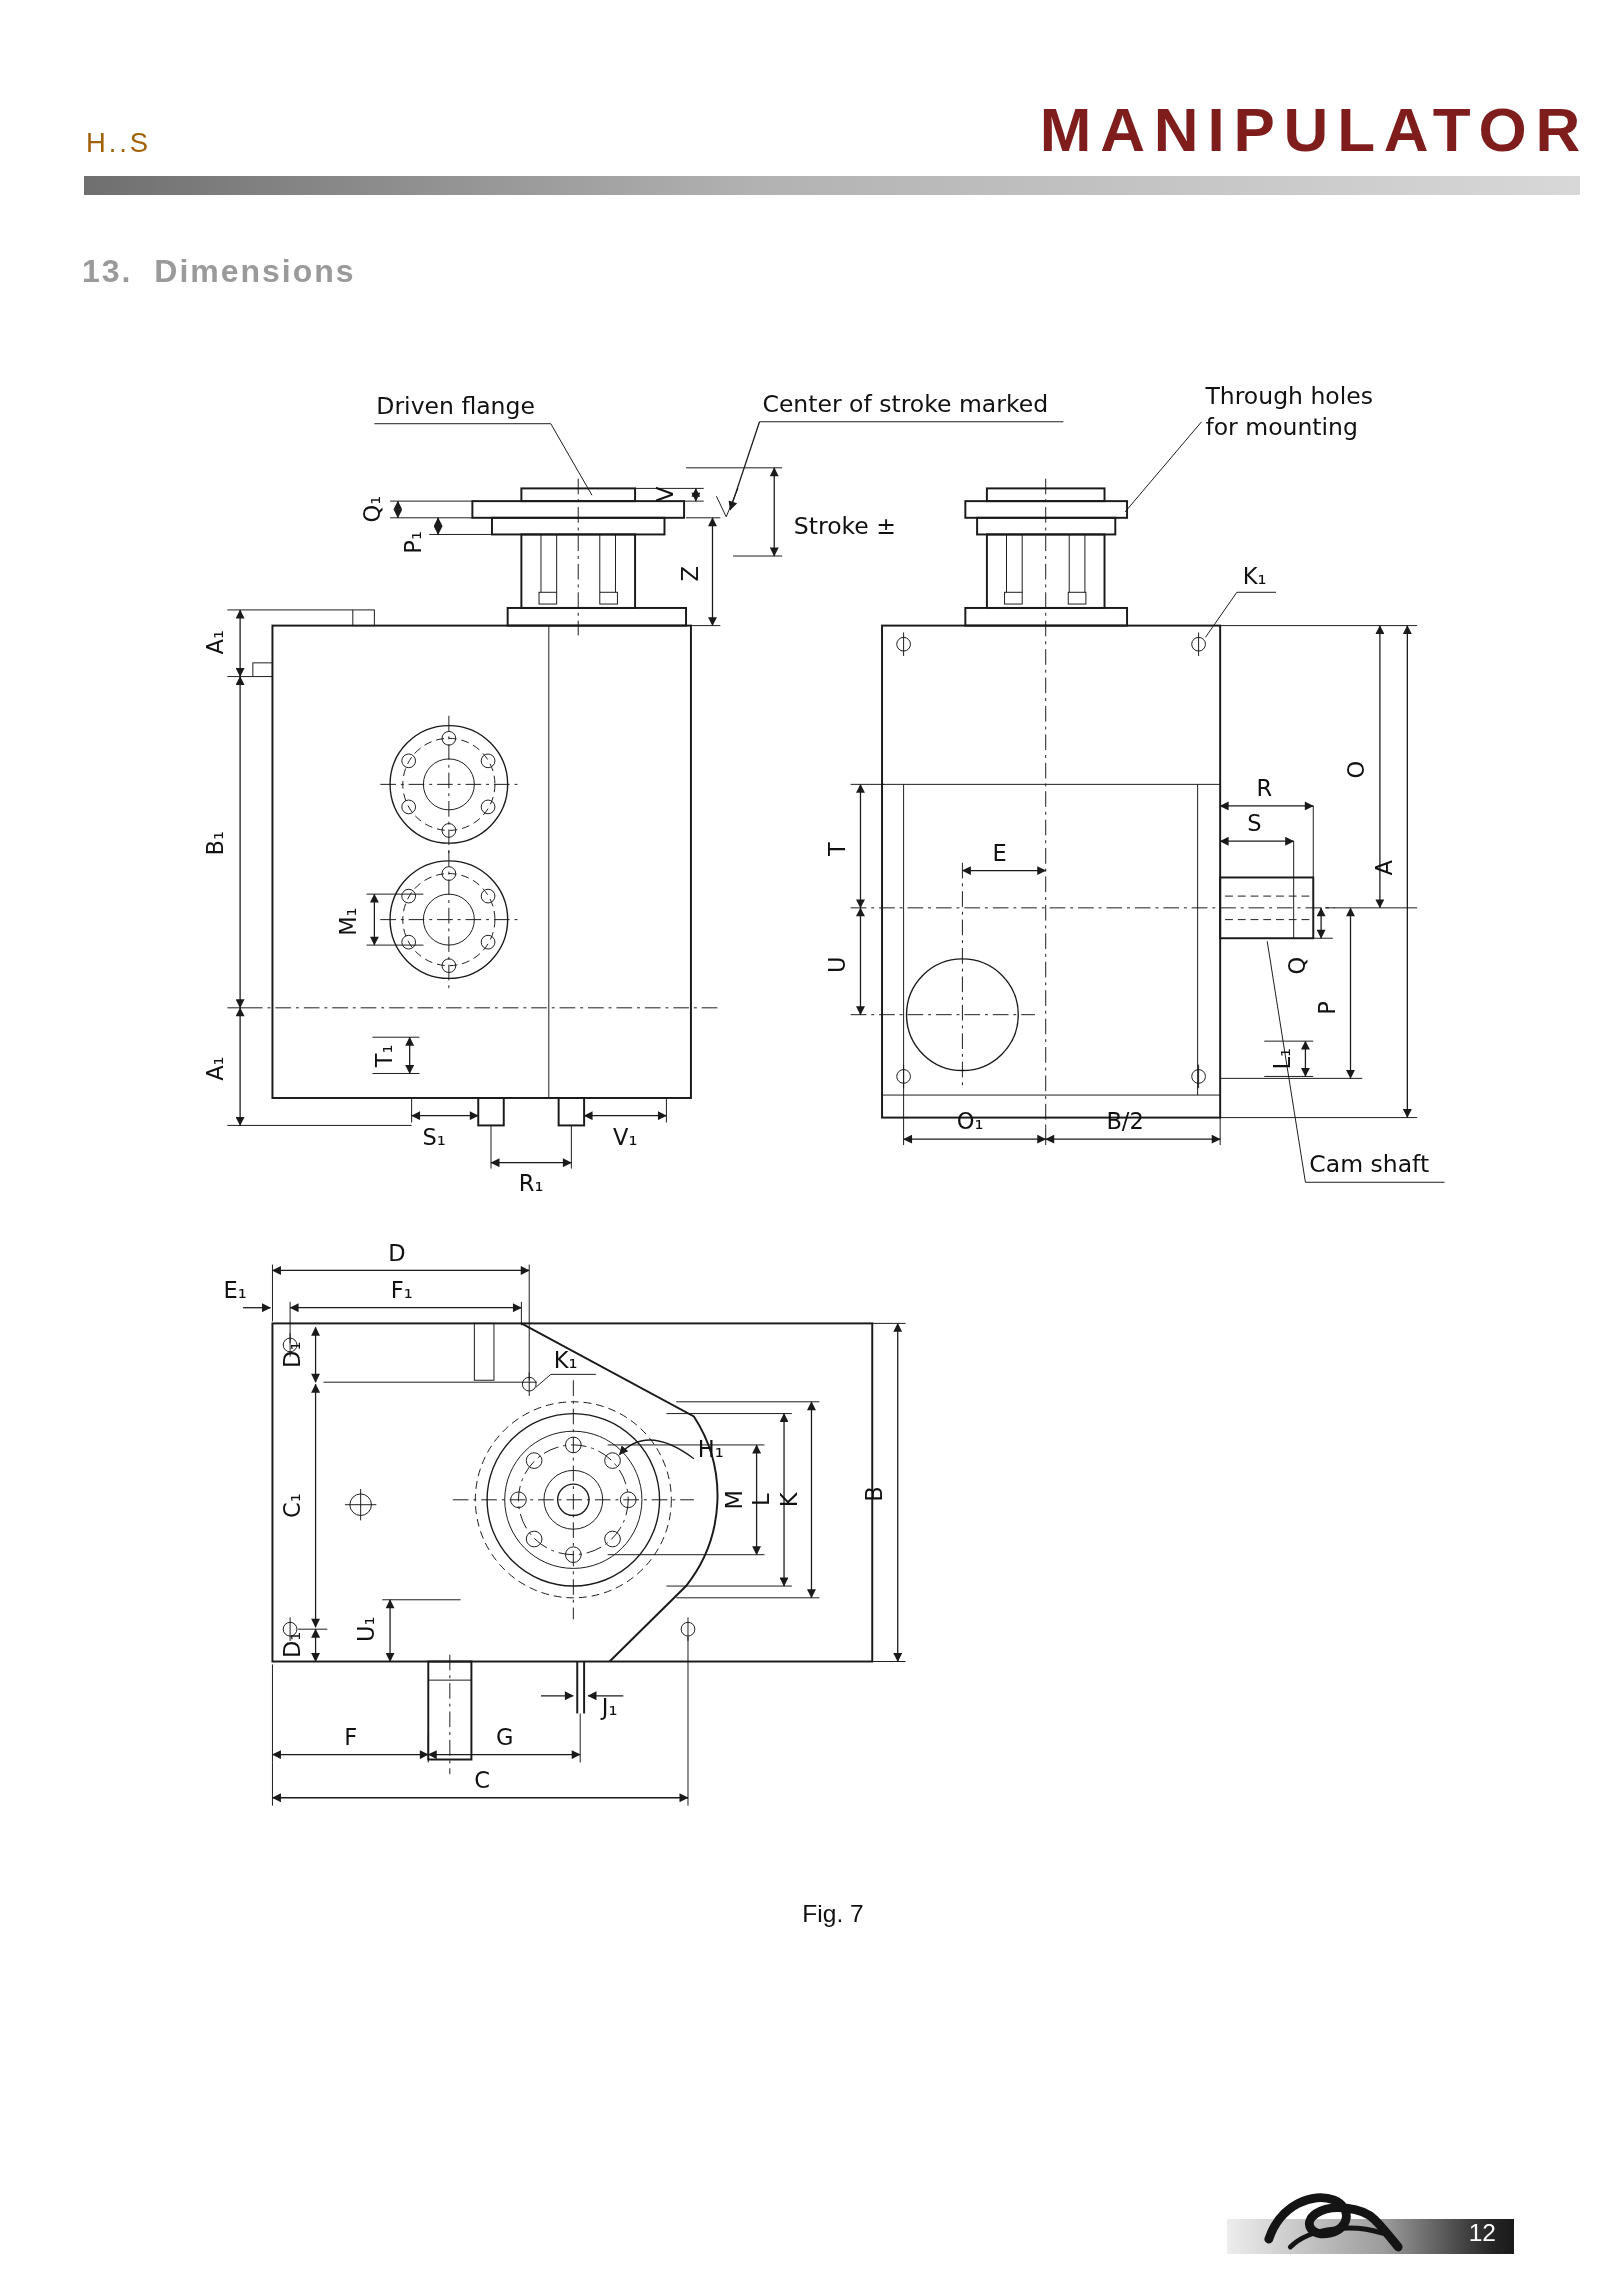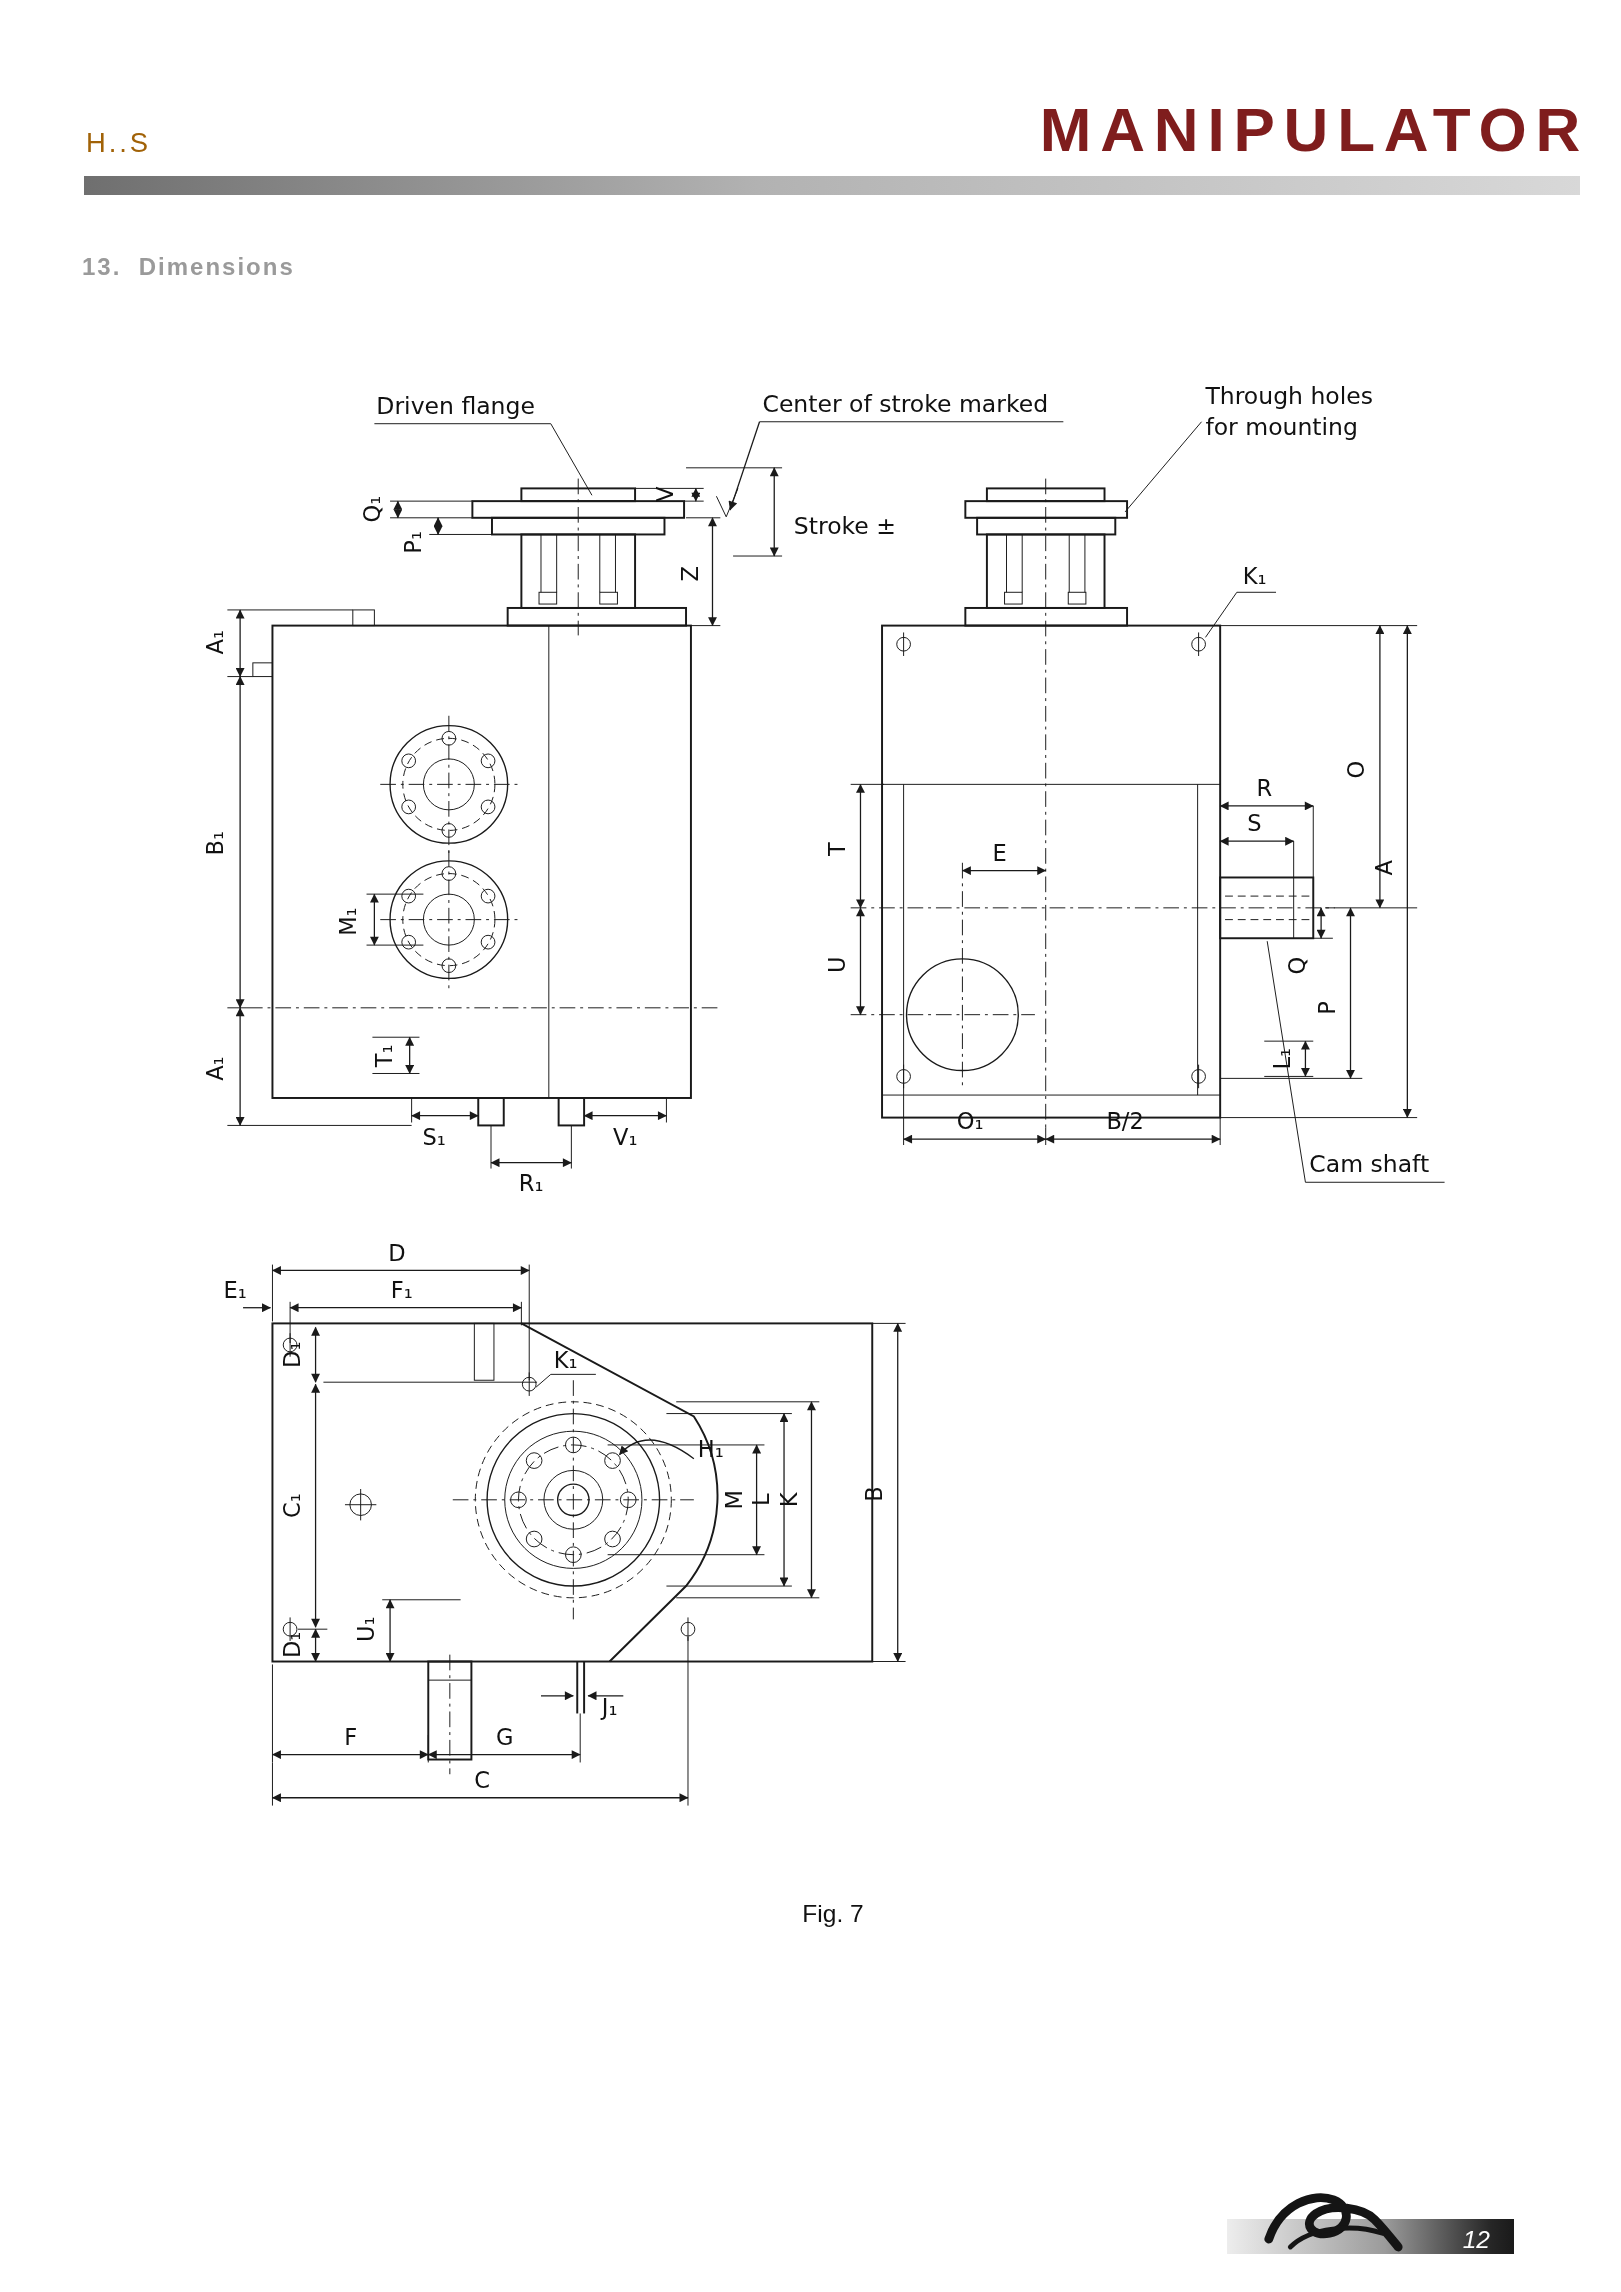--- a/index.html
+++ b/index.html
@@ -2,27 +2,27 @@
 <html><head>
 <meta charset="utf-8">
 <style>
   html,body{margin:0;padding:0;background:#e9e9e9;}
   .page{position:relative;width:1621px;height:2293px;background:#ffffff;margin:0 auto;
         font-family:"Liberation Sans","DejaVu Sans",sans-serif;overflow:hidden;}
   .model{position:absolute;left:86px;top:127px;font-size:27.4px;color:#a16207;letter-spacing:2.9px;}
   .brand{position:absolute;right:32px;top:94px;font-size:62px;color:#7f1d1d;letter-spacing:8.8px;font-weight:bold;}
   .header-bar{position:absolute;left:84px;top:176px;width:1496px;height:18.6px;
         background:linear-gradient(90deg,#6f6f6f 0%,#b2b2b2 45%,#d8d8d8 100%);}
-  .section-title{position:absolute;left:82px;top:253px;font-size:24px;font-weight:bold;color:#9a9a9a;
+  .section-title{position:absolute;left:82px;top:253px;font-size:32px;font-weight:bold;color:#9a9a9a;
         letter-spacing:2px;white-space:pre;}
   svg.drawing{position:absolute;left:0;top:0;width:1621px;height:2293px;}
   .fig-caption{position:absolute;left:735px;top:1900px;width:196px;text-align:center;font-size:24.5px;color:#111;}
   .footer-bar{position:absolute;left:1227px;top:2219px;width:287px;height:35px;box-sizing:border-box;
         background:linear-gradient(90deg,#ededed 0%,#9b9b9b 55%,#262626 92%,#1a1a1a 100%);
-        display:flex;align-items:flex-end;justify-content:flex-end;padding-right:24px;font-style:italic;}
+        display:flex;align-items:flex-start;justify-content:flex-end;padding-right:18px;}
   .page-number{font-size:24.5px;color:#ffffff;}
   .logo{position:absolute;left:1259px;top:2186px;}
 
   
   .ln{stroke:#1a1a1a;stroke-width:2;fill:none;}
   .thin{stroke:#1a1a1a;stroke-width:1;fill:none;}
   .dash{stroke:#1a1a1a;stroke-width:1;fill:none;stroke-dasharray:8 5;}
   .cl{stroke:#1a1a1a;stroke-width:1;fill:none;stroke-dasharray:16 5 3 5;}
   .dim{stroke:#1a1a1a;stroke-width:1.3;fill:none;marker-start:url(#ar);marker-end:url(#ar);}
   .arr{stroke:#1a1a1a;stroke-width:1.3;fill:none;marker-end:url(#ar);}

